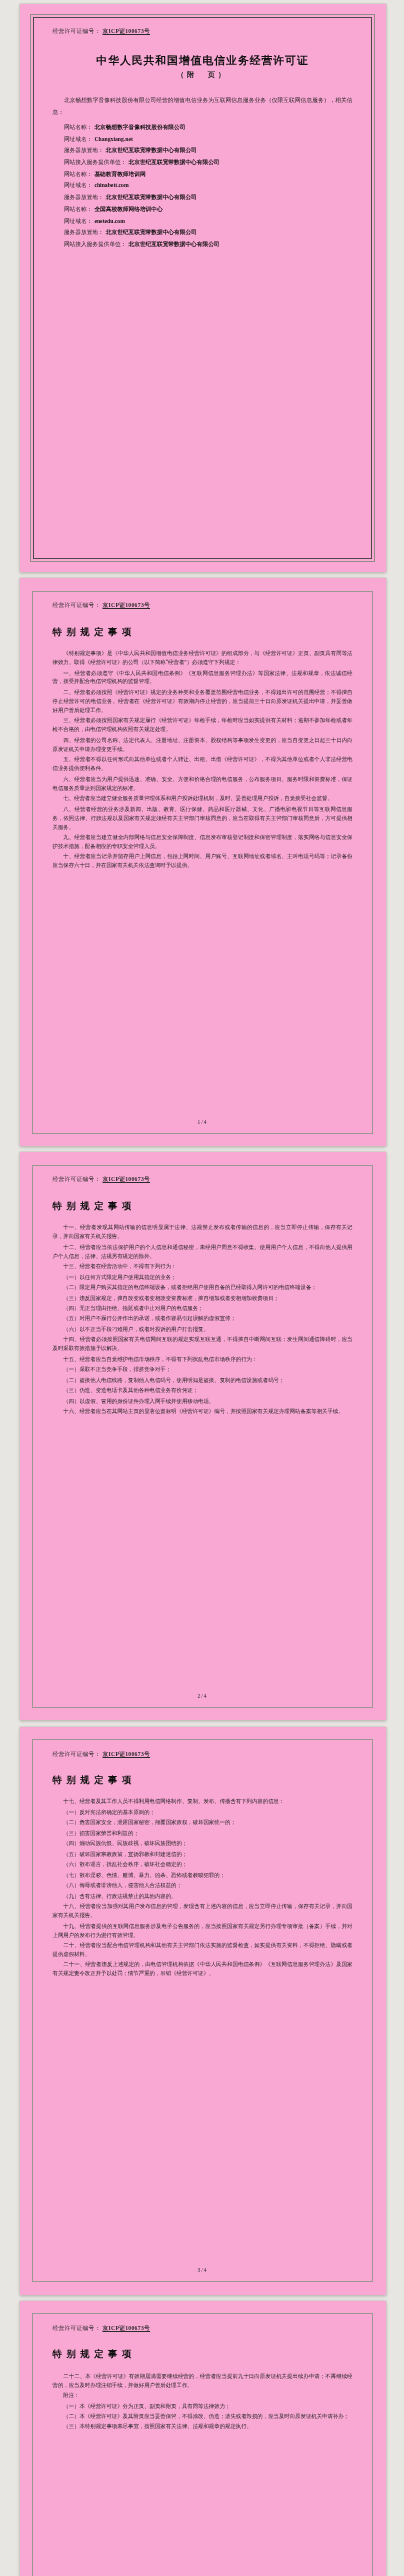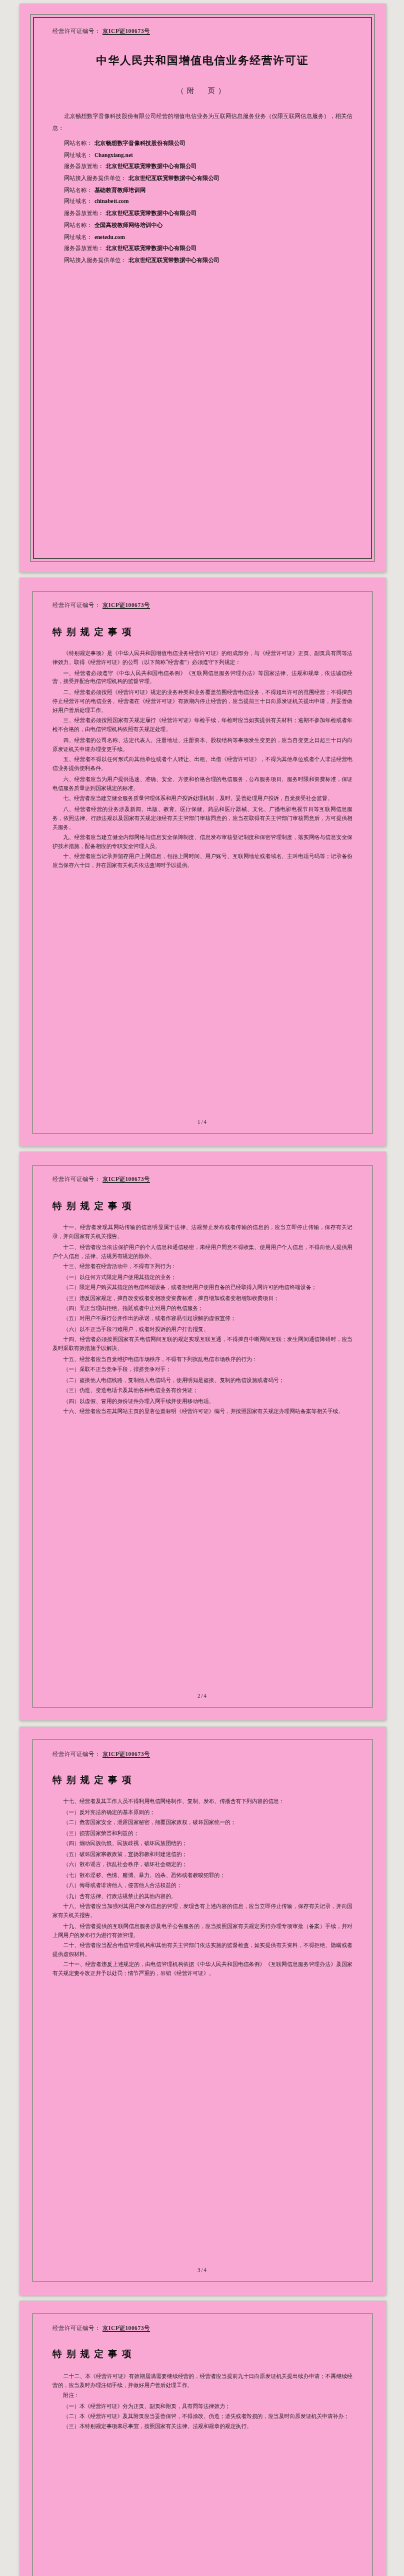--- a/index.html
+++ b/index.html
@@ -48,25 +48,25 @@
   }
   .title{
     margin:17.5px 0 0 0;
     text-align:center;
     font-size:10.8px;
     font-weight:bold;
     letter-spacing:1px;
     color:#111;
   }
   .subtitle{
-    margin-top:18px;
+    margin-top:2px;
     text-align:center;
     font-size:7.2px;
     letter-spacing:3.1px;
-    font-weight:normal;
+    font-weight:bold;
   }
   .intro{
     margin:15.5px 0 4.1px 0;
     font-size:5.7px;
     line-height:2.0;
     text-indent:2em;
     text-align:justify;
   }
   .entries{margin-top:1px;}
   .entry{

